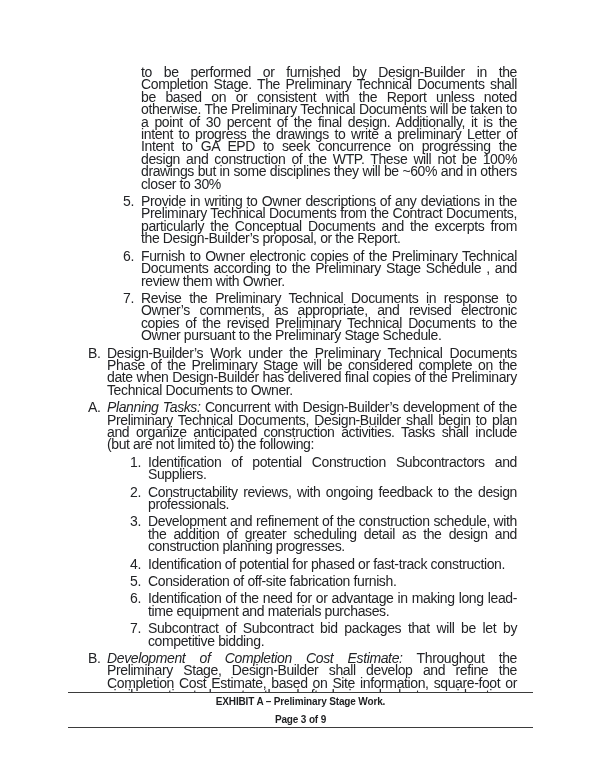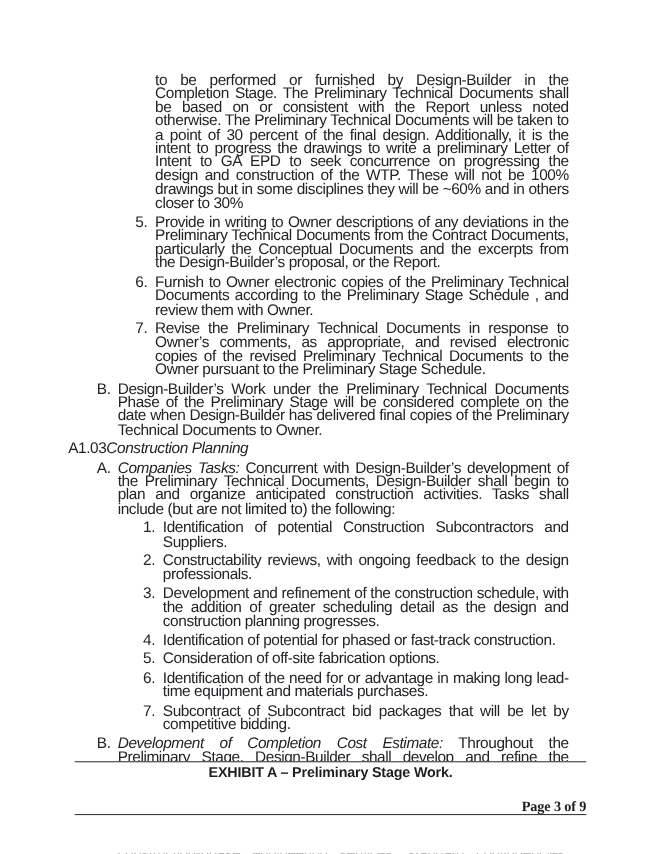--- a/index.html
+++ b/index.html
@@ -35,28 +35,28 @@
   .section-row { display: flex; margin-bottom: 5px; margin-top: 1px; }
   .sec-label { flex: 0 0 32px; }
   .italic { font-style: italic; }
   .footer {
     position: absolute;
     left: 68px; right: 67px; top: 692px; bottom: 0;
     background: #ffffff;
     border-top: 1px solid #3b3b3b;
     z-index: 2;
     padding-top: 4px;
-    font-size: 13px;
+    font-size: 10px;
     line-height: 9.7px;
     font-weight: bold;
     letter-spacing: -0.15px;
     text-align: center;
     color: #1d1e20;
   }
-  .f-page { text-align: right; margin-top: 21px; font-family: Liberation Serif, serif; }
+  .f-page { margin-top: 8px; }
   .f-rule-bottom { border-top: 1px solid #3b3b3b; margin-top: 2.5px; }
 </style>
 </head>
 <body>
 
 <div class="content">
 
   <p class="para p-intro">to be performed or furnished by Design-Builder in the Completion Stage. The Preliminary Technical Documents shall be based on or consistent with the Report unless noted otherwise. The Preliminary Technical Documents will be taken to a point of 30 percent of the final design. Additionally, it is the intent to progress the drawings to write a preliminary Letter of Intent to GA EPD to seek concurrence on progressing the design and construction of the WTP. These will not be 100% drawings but in some disciplines they will be ~60% and in others closer to 30%</p>
 
   <div class="li lv-num1">
@@ -70,49 +70,45 @@
   <div class="li lv-num1">
     <span class="num">7.</span>
     <div class="li-body">Revise the Preliminary Technical Documents in response to Owner’s comments, as appropriate, and revised electronic copies of the revised Preliminary Technical Documents to the Owner pursuant to the Preliminary Stage Schedule.</div>
   </div>
 
   <div class="li lv-letter">
     <span class="num">B.</span>
     <div class="li-body">Design-Builder’s Work under the Preliminary Technical Documents Phase of the Preliminary Stage will be considered complete on the date when Design-Builder has delivered final copies of the Preliminary Technical Documents to Owner.</div>
   </div>
 
-  <div class="section-row">
-    <span class="sec-label">A1.03</span>
-    <span class="italic">Construction Planning</span>
-  </div>
 
   <div class="li lv-letter">
     <span class="num">A.</span>
-    <div class="li-body"><span class="italic">Companies Tasks:</span> <span>Concurrent with Design-Builder’s development of the Preliminary Technical Documents, Design-Builder shall begin to plan and organize anticipated construction activities. Tasks shall include (but are not limited to) the following:</span></div>
+    <div class="li-body"><span class="italic">Planning Tasks:</span> <span>Concurrent with Design-Builder’s development of the Preliminary Technical Documents, Design-Builder shall begin to plan and organize anticipated construction activities. Tasks shall include (but are not limited to) the following:</span></div>
   </div>
 
   <div class="li lv-num2">
     <span class="num">1.</span>
     <div class="li-body">Identification of potential Construction Subcontractors and Suppliers.</div>
   </div>
   <div class="li lv-num2">
     <span class="num">2.</span>
     <div class="li-body">Constructability reviews, with ongoing feedback to the design professionals.</div>
   </div>
   <div class="li lv-num2">
     <span class="num">3.</span>
     <div class="li-body">Development and refinement of the construction schedule, with the addition of greater scheduling detail as the design and construction planning progresses.</div>
   </div>
   <div class="li lv-num2">
     <span class="num">4.</span>
     <div class="li-body">Identification of potential for phased or fast-track construction.</div>
   </div>
   <div class="li lv-num2">
     <span class="num">5.</span>
-    <div class="li-body">Consideration of off-site fabrication options.</div>
+    <div class="li-body">Consideration of off-site fabrication furnish.</div>
   </div>
   <div class="li lv-num2">
     <span class="num">6.</span>
     <div class="li-body">Identification of the need for or advantage in making long lead-time equipment and materials purchases.</div>
   </div>
   <div class="li lv-num2">
     <span class="num">7.</span>
     <div class="li-body">Subcontract of Subcontract bid packages that will be let by competitive bidding.</div>
   </div>
 

